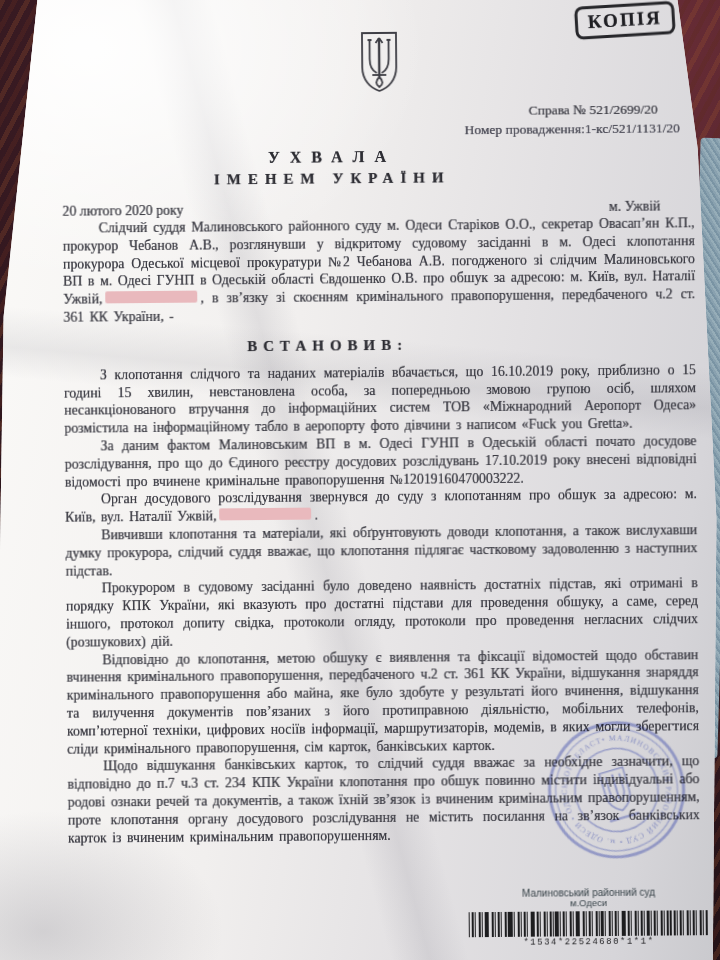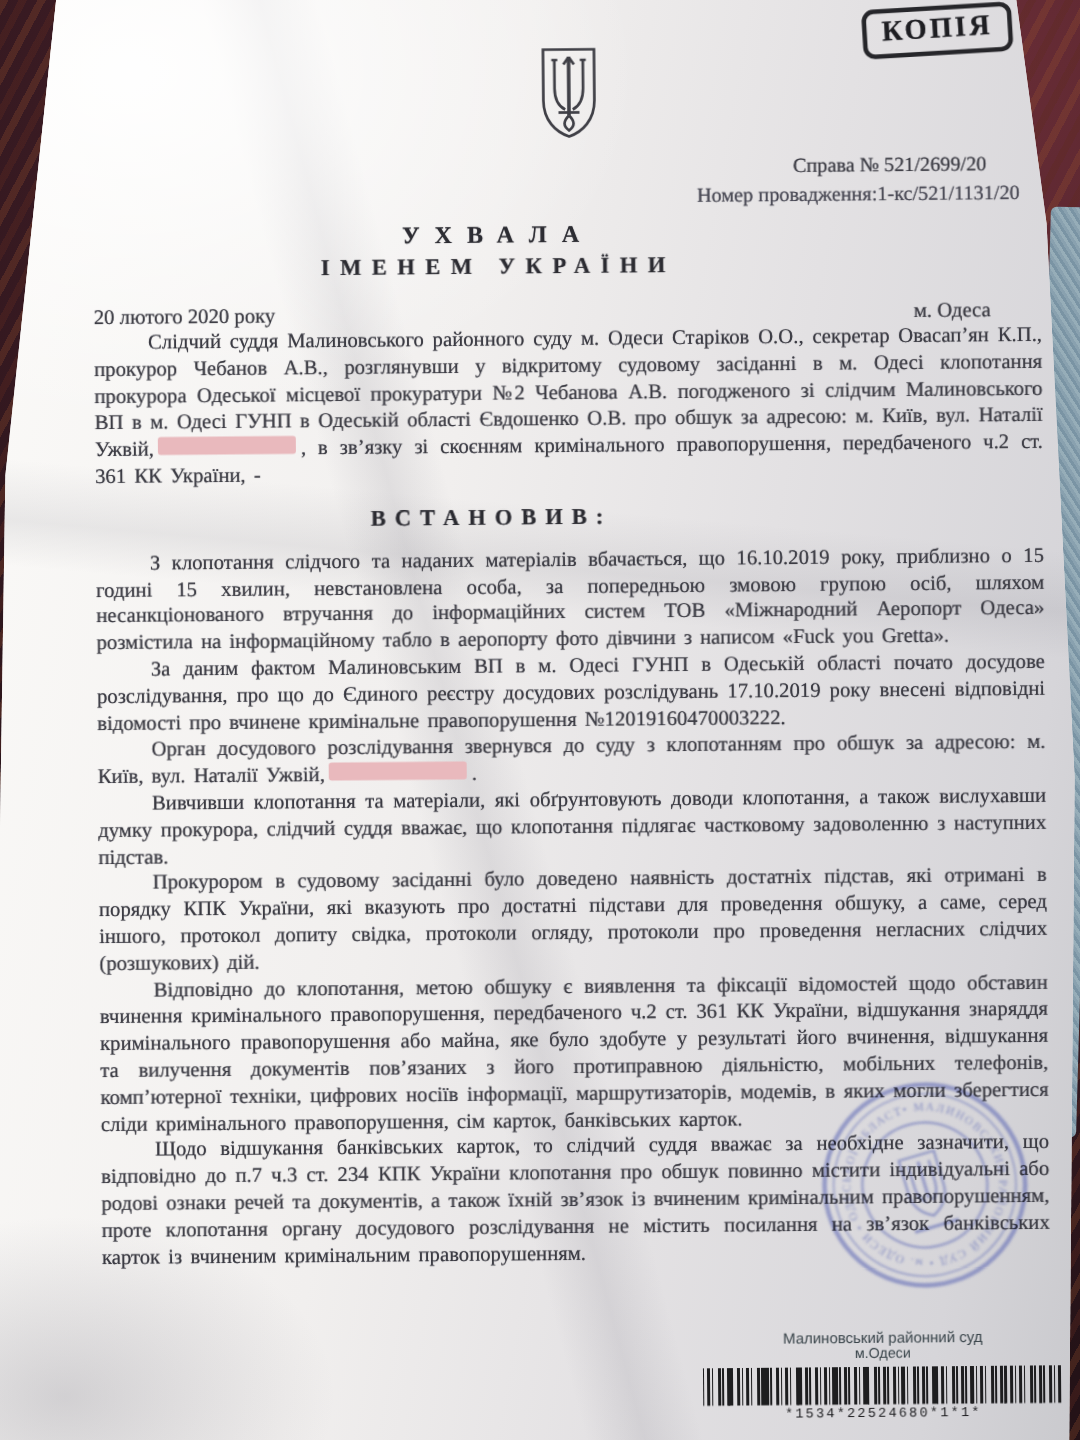--- a/index.html
+++ b/index.html
@@ -108,21 +108,21 @@
       <div class="case-line2">Номер провадження:1-кс/521/1131/20</div>
     </div>
 
     <div class="title-block print">
       <div class="title-main">УХВАЛА</div>
       <div class="title-sub">ІМЕНЕМ УКРАЇНИ</div>
     </div>
 
     <div class="dateline print">
       <span>20 лютого 2020 року</span>
-      <span>м. Одеса</span>
+      <span>м. Ужвій</span>
     </div>
 
     <p class="doc intro print"><span>Слідчий суддя Малиновського районного суду м. Одеси Старіков О.О., секретар Овасап’ян К.П., прокурор Чебанов А.В., розглянувши у відкритому судовому засіданні в м. Одесі клопотання прокурора Одеської місцевої прокуратури №2 Чебанова А.В. погодженого зі слідчим Малиновського ВП в м. Одесі ГУНП в Одеській області Євдошенко О.В. про обшук за адресою: м. Київ, вул. Наталії Ужвій,</span><span class="redact"></span><span>, в зв’язку зі скоєнням кримінального правопорушення, передбаченого ч.2 ст. 361 КК України, -</span></p>
 
     <div class="resolution print">ВСТАНОВИВ:</div>
 
     <p class="doc print">З клопотання слідчого та наданих матеріалів вбачається, що 16.10.2019 року, приблизно о 15 годині 15 хвилин, невстановлена особа, за попередньою змовою групою осіб, шляхом несанкціонованого втручання до інформаційних систем ТОВ «Міжнародний Аеропорт Одеса» розмістила на інформаційному табло в аеропорту фото дівчини з написом «Fuck you Gretta».</p>
     <p class="doc print">За даним фактом Малиновським ВП в м. Одесі ГУНП в Одеській області почато досудове розслідування, про що до Єдиного реєстру досудових розслідувань 17.10.2019 року внесені відповідні відомості про вчинене кримінальне правопорушення №12019160470003222.</p>
     <p class="doc print"><span>Орган досудового розслідування звернувся до суду з клопотанням про обшук за адресою: м. Київ, вул. Наталії Ужвій,</span><span class="redact"></span><span>.</span></p>
     <p class="doc print">Вивчивши клопотання та матеріали, які обґрунтовують доводи клопотання, а також вислухавши думку прокурора, слідчий суддя вважає, що клопотання підлягає частковому задоволенню з наступних підстав.</p>

